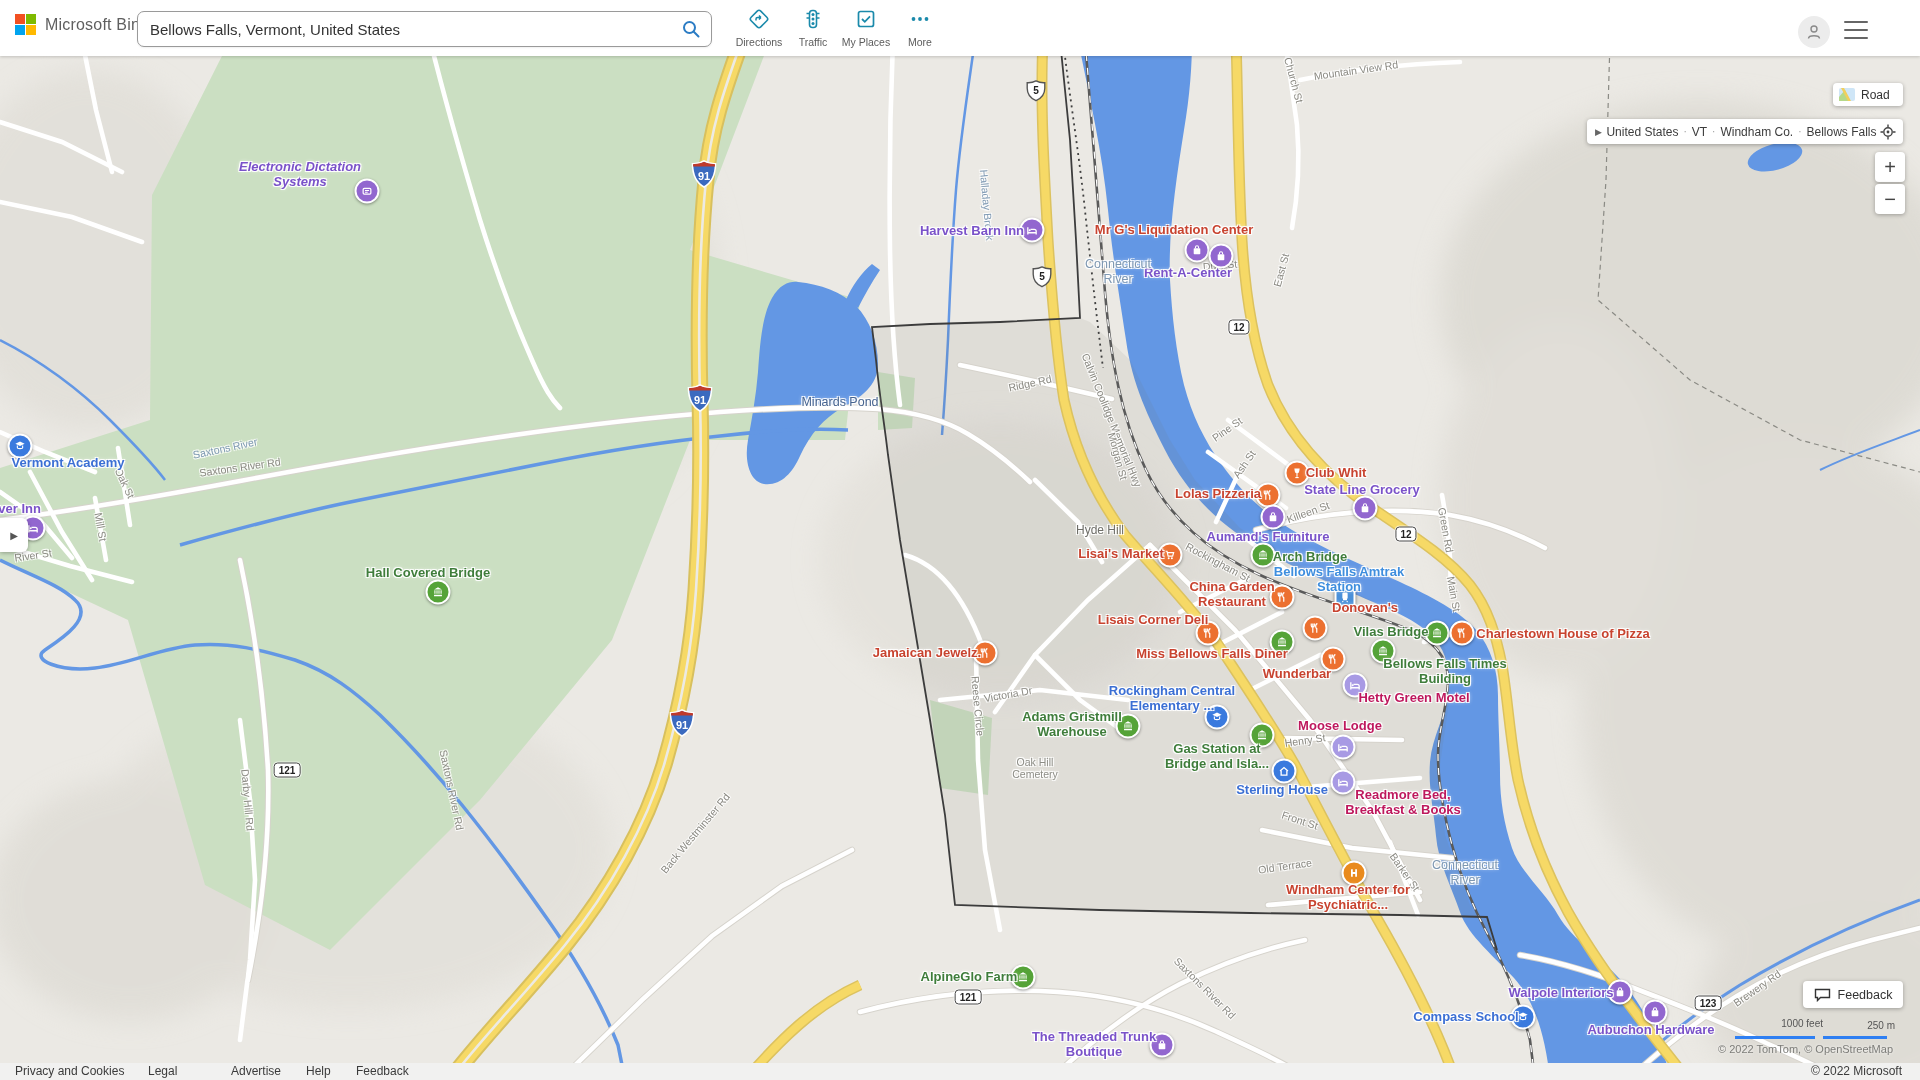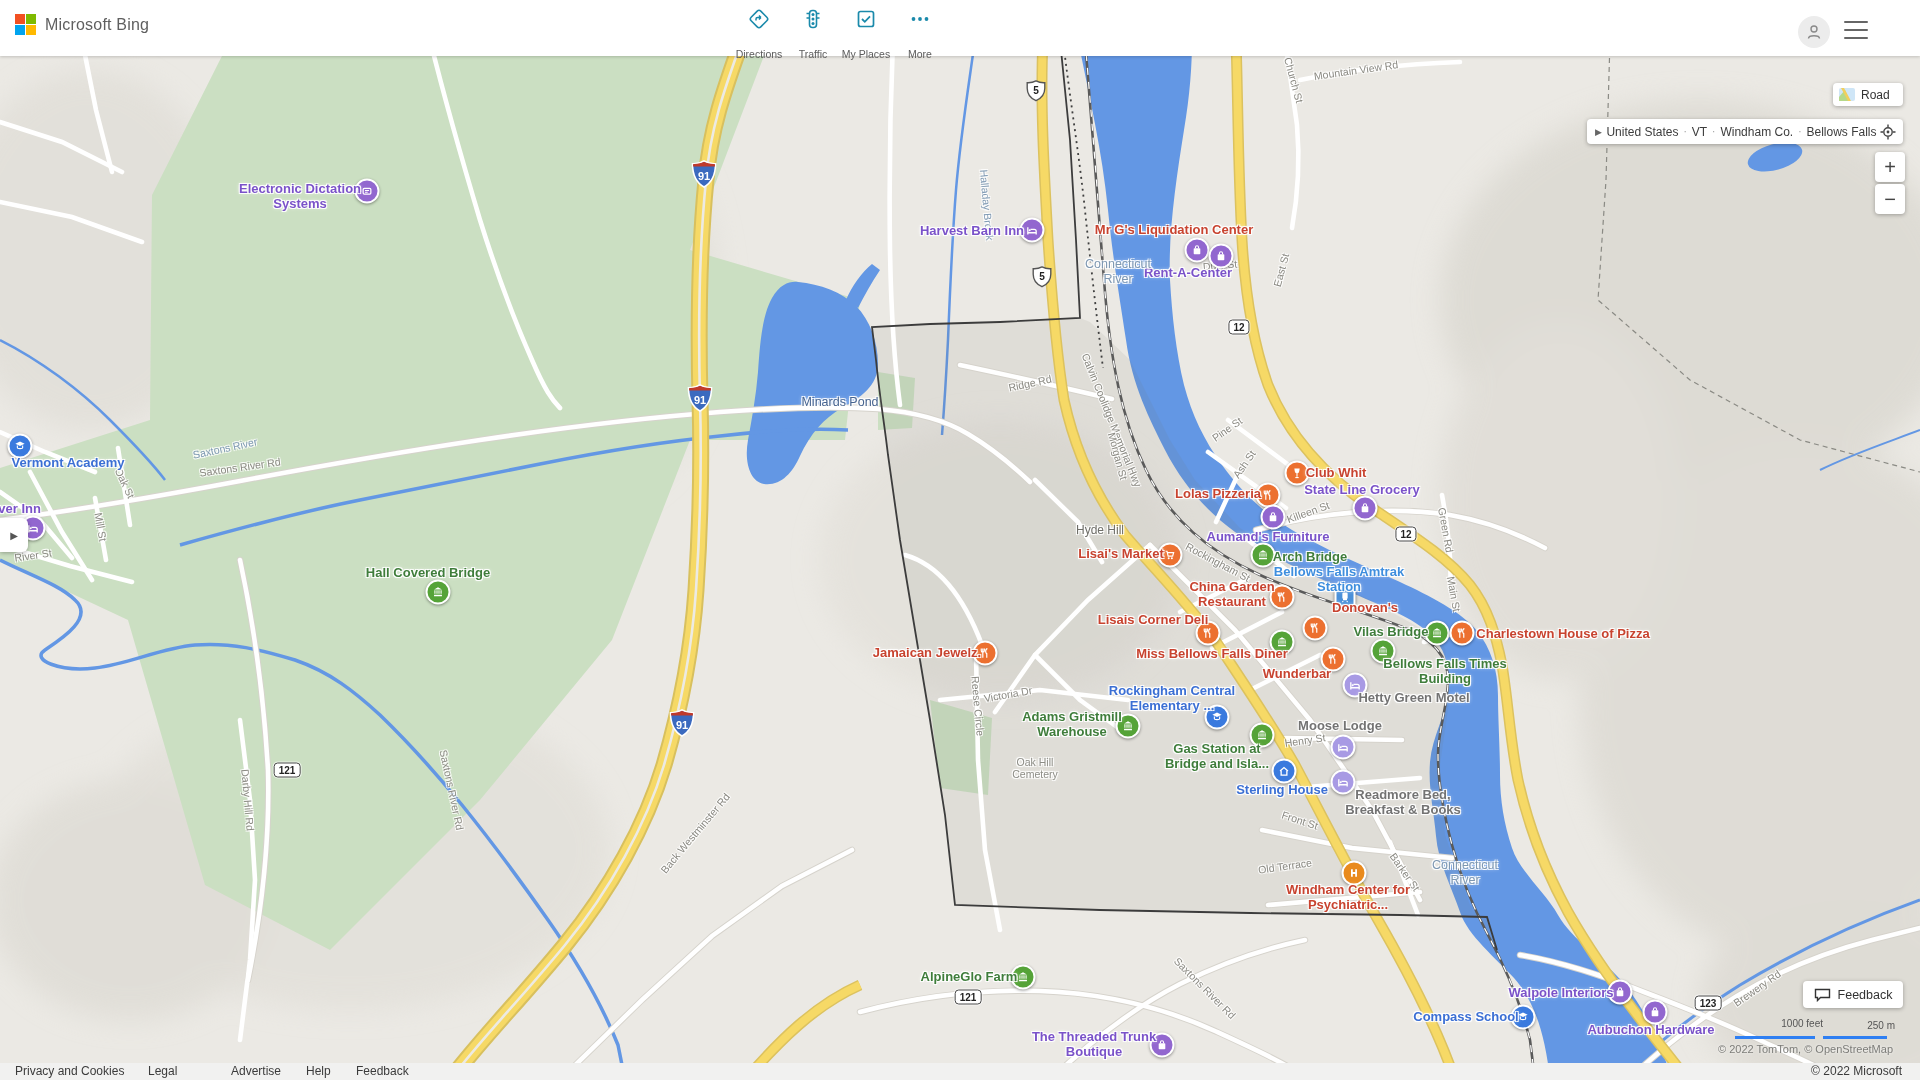--- a/index.html
+++ b/index.html
@@ -10,37 +10,37 @@
     z-index:30;box-shadow:0 1px 3px rgba(0,0,0,.18);}
   #logo{position:absolute;left:15px;top:14px;display:flex;align-items:center;gap:9px;}
   #logo .sq{display:grid;grid-template-columns:10px 10px;grid-template-rows:10px 10px;gap:1px;}
   #logo .sq i{display:block;}
   #logo-text{font-size:16px;color:#5f5f5f;letter-spacing:.2px;}
   #searchbox{position:absolute;left:137px;top:11px;width:573px;height:34px;border:1px solid #9a9a9a;
     border-radius:7px;background:#fff;display:flex;align-items:center;box-shadow:0 1px 2px rgba(0,0,0,.06);}
   #searchbox input{flex:1;border:none;outline:none;font-size:15px;color:#333;padding:0 12px;
     font-family:"Liberation Sans",sans-serif;background:transparent;}
   #search-btn{width:40px;height:32px;display:flex;align-items:center;justify-content:center;cursor:pointer;}
-  .tool{position:absolute;top:8px;width:54px;display:flex;flex-direction:column;align-items:center;gap:18px;cursor:pointer;}
+  .tool{position:absolute;top:8px;width:54px;display:flex;flex-direction:column;align-items:center;gap:6px;cursor:pointer;}
   .tool .tlabel{font-size:10.5px;color:#5c5c5c;}
   #avatar{position:absolute;left:1798px;top:16px;width:32px;height:32px;border-radius:50%;background:#ececec;
     display:flex;align-items:center;justify-content:center;cursor:pointer;}
   #hamburger{position:absolute;left:1844px;top:21px;width:24px;height:18px;display:flex;flex-direction:column;
     justify-content:space-between;cursor:pointer;}
   #hamburger i{display:block;height:2px;background:#666;border-radius:1px;}
   
   #map{position:absolute;inset:0;z-index:1;}
   #map-svg{position:absolute;left:0;top:0;z-index:1;}
   #overlay{position:absolute;inset:0;z-index:3;}
   .street{position:absolute;font-size:10.5px;color:#8b8a83;white-space:nowrap;
     text-shadow:-1px -1px 0 rgba(255,255,255,.85),1px -1px 0 rgba(255,255,255,.85),-1px 1px 0 rgba(255,255,255,.85),1px 1px 0 rgba(255,255,255,.85);}
   .street.water{color:#7f9ab4;}
   .poi-label{position:absolute;font-size:13px;font-weight:bold;text-align:center;line-height:15px;white-space:nowrap;
     text-shadow:-1px -1px 0 rgba(255,255,255,.9),1px -1px 0 rgba(255,255,255,.9),-1px 1px 0 rgba(255,255,255,.9),1px 1px 0 rgba(255,255,255,.9),0 0 4px #fff;}
-  .c-red{color:#c8432f}.c-purple{color:#7a52c9}.c-lpurple{color:#737373}.c-green{color:#3f7d3b}
+  .c-red{color:#c8432f}.c-purple{color:#7a52c9}.c-lpurple{color:#be185d}.c-green{color:#3f7d3b}
   .c-blue{color:#3b6fd4}.c-rail{color:#3e8ede}
   .c-water{color:#7e98b2;font-weight:normal;font-size:12.5px}
   .c-waterdark{color:#47648f;font-weight:normal;font-size:12.5px}
   .c-terrain{color:#6e6e68;font-weight:normal;font-size:12px}
   .c-smallgray{color:#8d8d86;font-weight:normal;font-size:10.5px;line-height:12px}
   .marker{position:absolute;width:21px;height:21px;border-radius:50%;border:2px solid #fff;
     box-shadow:0 1px 3px rgba(0,0,0,.4);display:flex;align-items:center;justify-content:center;cursor:pointer;}
   .marker.rail{width:17px;height:17px;border-radius:4px;}
   .shield{position:absolute;display:flex;align-items:center;justify-content:center;}
   .shield-state{background:#fff;border:1.5px solid #4a4a4a;border-radius:4px;
@@ -498,21 +498,21 @@
             <path d="M5 1 .8 3l4.2 2L9.2 3Z" fill="#fff"></path>
             <path d="M2.6 4.5v2.1c0 1 4.8 1 4.8 0V4.5" fill="none" stroke="#fff" stroke-width="1"></path>
           </svg>
         </div>
         <div class="marker rail" style="left: 1345px; top: 597px; transform: translate(-50%, -50%); background: rgb(74, 144, 217);">
           <svg width="11" height="11" viewBox="0 0 10 10">
             <rect x="2.6" y="1" width="4.8" height="5.8" rx="1.1" fill="#fff"></rect>
             <path d="M3.4 8.6 2.5 9.8M6.6 8.6l.9 1.2M3.2 7.4h3.6" stroke="#fff" stroke-width="1"></path>
           </svg>
         </div>
-        <div class="poi-label c-purple" style="left: 300px; top: 196px; transform: translate(-50%, -50%);">Electronic Dictation<br>Systems</div>
+        <div class="poi-label c-purple" style="left: 300px; top: 174px; transform: translate(-50%, -50%); font-style: italic;">Electronic Dictation<br>Systems</div>
         <div class="poi-label c-purple" style="left: 972px; top: 230px; transform: translate(-50%, -50%);">Harvest Barn Inn</div>
         <div class="poi-label c-red" style="left: 1174px; top: 229px; transform: translate(-50%, -50%);">Mr G's Liquidation Center</div>
         <div class="poi-label c-purple" style="left: 1188px; top: 272px; transform: translate(-50%, -50%);">Rent-A-Center</div>
         <div class="poi-label c-blue" style="left: 68px; top: 462px; transform: translate(-50%, -50%);">Vermont Academy</div>
         <div class="poi-label c-purple" style="left: -14px; top: 508px; transform: translate(-50%, -50%);">Saxtons River Inn</div>
         <div class="poi-label c-green" style="left: 428px; top: 572px; transform: translate(-50%, -50%);">Hall Covered Bridge</div>
         <div class="poi-label c-red" style="left: 1336px; top: 472px; transform: translate(-50%, -50%);">Club Whit</div>
         <div class="poi-label c-purple" style="left: 1362px; top: 489px; transform: translate(-50%, -50%);">State Line Grocery</div>
         <div class="poi-label c-red" style="left: 1218px; top: 493px; transform: translate(-50%, -50%);">Lolas Pizzeria</div>
         <div class="poi-label c-purple" style="left: 1268px; top: 536px; transform: translate(-50%, -50%);">Aumand's Furniture</div>
@@ -607,20 +607,29 @@
   <div id="header">
     <div id="logo">
       <span class="sq">
         <i style="background:#f25022"></i>
           <i style="background:#7fba00"></i>
         <i style="background:#00a4ef"></i>
           <i style="background:#ffb900"></i>
       </span>
       <span id="logo-text">Microsoft Bing</span>
     </div>
+    <div id="searchbox">
+      <input type="text" value="Bellows Falls, Vermont, United States" style="">
+      <div id="search-btn">
+        <svg width="20" height="20" viewBox="0 0 20 20">
+          <circle cx="8.5" cy="8.5" r="5.5" fill="none" stroke="#2b7cc4" stroke-width="2"></circle>
+          <path d="M12.8,12.8 L17.5,17.5" stroke="#2b7cc4" stroke-width="2" stroke-linecap="round"></path>
+        </svg>
+      </div>
+    </div>
 
     <div class="tool" style="left:732px">
       <svg width="22" height="22" viewBox="0 0 22 22">
         <rect x="4.2" y="4.2" width="13.6" height="13.6" rx="2.5" fill="none" stroke="#1b8aab" stroke-width="1.6" transform="rotate(45 11 11)"></rect>
         <path d="M8,12.5 V11 a1.5,1.5 0 0 1 1.5,-1.5 H13 M13,9.5 l-2,-2 M13,9.5 l-2,2" fill="none" stroke="#1b8aab" stroke-width="1.5"></path>
       </svg>
       <span class="tlabel">Directions</span>
     </div>
     <div class="tool" style="left:786px">
       <svg width="22" height="22" viewBox="0 0 22 22">

